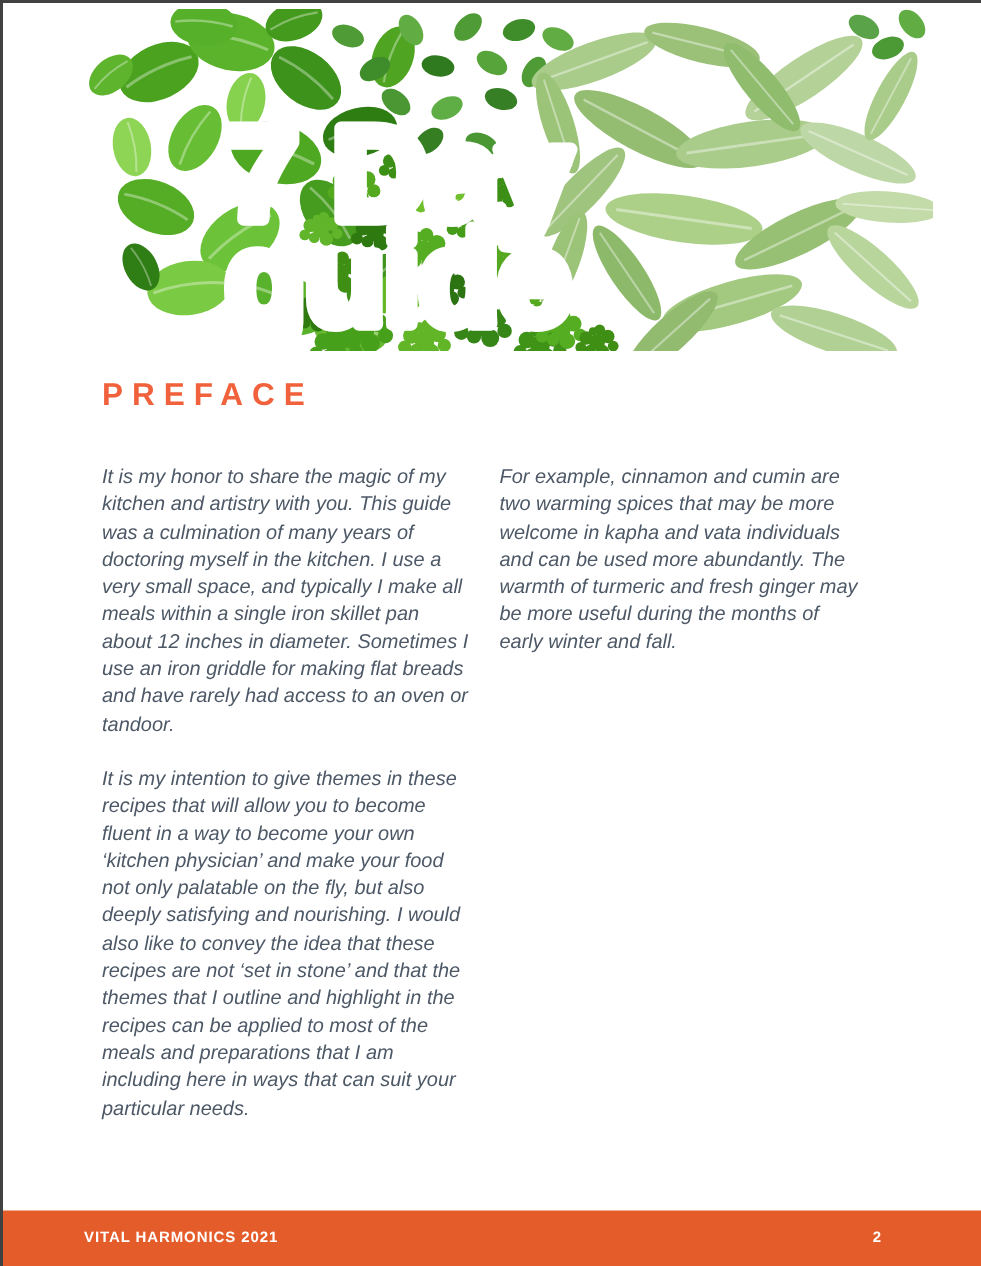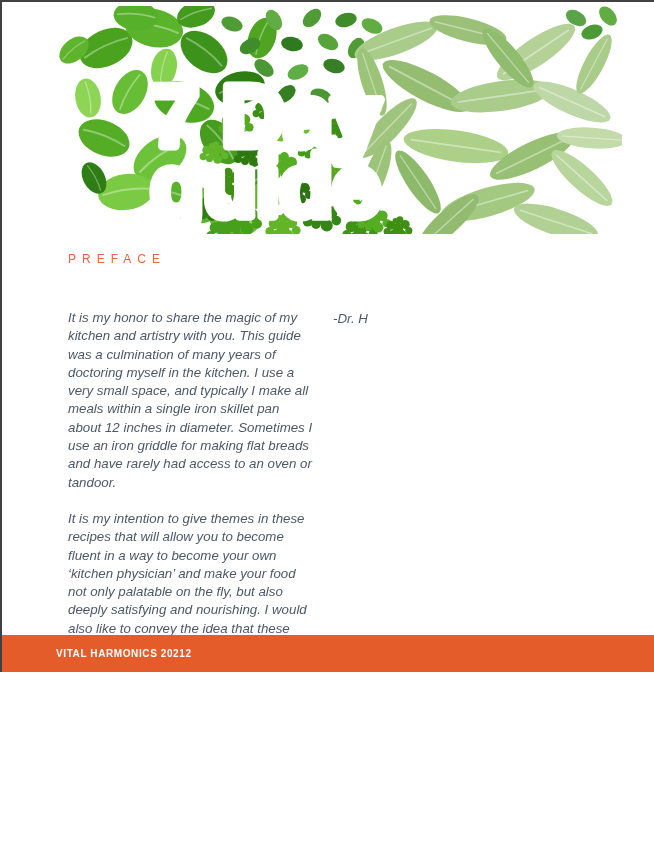--- a/index.html
+++ b/index.html
@@ -1,20 +1,20 @@
 <!DOCTYPE html>
 <html style="--accent-orange: #E55C2B; --heading-orange: #F0613C; --body-text: #4d5866;"><head>
 <meta charset="utf-8">
 <style>
   * { box-sizing: border-box; }
   html, body { margin: 0; padding: 0; background: #ffffff; }
   .page {
     position: relative;
     width: 654px;
-    height: 672px;
+    height: 844px;
     background: #ffffff;
     border-top: 2px solid #414141;
     border-left: 2px solid #414141;
     overflow: hidden;
     font-family: "Liberation Sans", sans-serif;
   }
   .hero {
     position: absolute;
     top: 4px;
     left: 34px;
@@ -31,22 +31,22 @@
     stroke: #ffffff;
     stroke-width: 9px;
     stroke-linejoin: round;
     stroke-linecap: round;
     paint-order: stroke;
   }
   .preface-heading {
     position: absolute;
     left: 66px;
     top: 250px;
-    font-size: 12px;
-    font-weight: normal;
+    font-size: 21px;
+    font-weight: bold;
     letter-spacing: 6px;
     color: var(--heading-orange, #F0613C);
   }
   .columns {
     position: absolute;
     left: 66px;
     top: 307px;
     width: 522px;
     display: flex;
     gap: 20px;
@@ -62,21 +62,21 @@
   .col p.signature { margin-top: 1px; }
   .footer {
     position: absolute;
     left: 0;
     bottom: 0;
     width: 652px;
     height: 37px;
     background: var(--accent-orange, #E55C2B);
     display: flex;
     align-items: center;
-    justify-content: flex-start;
+    justify-content: space-between;
     padding: 0 66px 0 54px;
   }
   .footer span {
     color: #ffffff;
     font-weight: bold;
     font-size: 10px;
     letter-spacing: 0.6px;
   }
 </style>
 </head>
@@ -206,21 +206,21 @@
   </div>
 
   <div class="preface-heading">PREFACE</div>
 
   <div class="columns">
     <div class="col">
       <p>It is my honor to share the magic of my kitchen and artistry with you. This guide was a culmination of many years of doctoring myself in the kitchen. I use a very small space, and typically I make all meals within a single iron skillet pan about 12 inches in diameter. Sometimes I use an iron griddle for making flat breads and have rarely had access to an oven or tandoor.</p>
       <p>It is my intention to give themes in these recipes that will allow you to become fluent in a way to become your own ‘kitchen physician’ and make your food not only palatable on the fly, but also deeply satisfying and nourishing. I would also like to convey the idea that these recipes are not ‘set in stone’ and that the themes that I outline and highlight in the recipes can be applied to most of the meals and preparations that I am including here in ways that can suit your particular needs.</p>
     </div>
     <div class="col">
-      <p class="signature">-Dr. H</p>
+      <p>For example, cinnamon and cumin are two warming spices that may be more welcome in kapha and vata individuals and can be used more abundantly. The warmth of turmeric and fresh ginger may be more useful during the months of early winter and fall.</p>
     </div>
   </div>
 
   <div class="footer">
     <span>VITAL HARMONICS 2021</span>
     <span>2</span>
   </div>
 
 </div>
 

